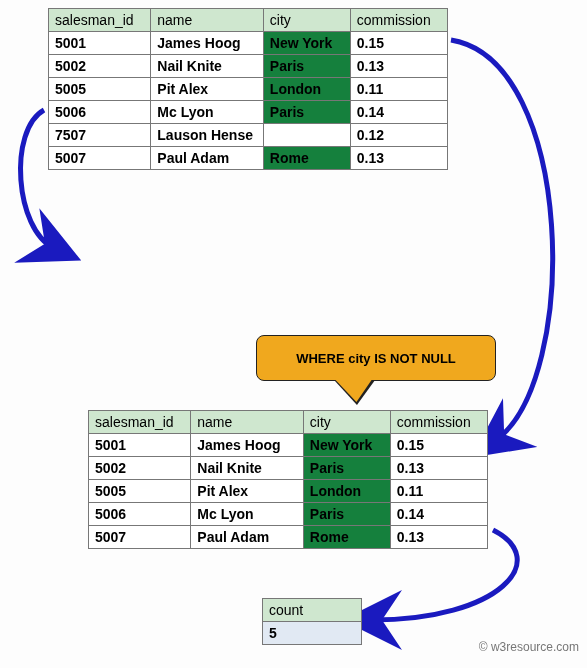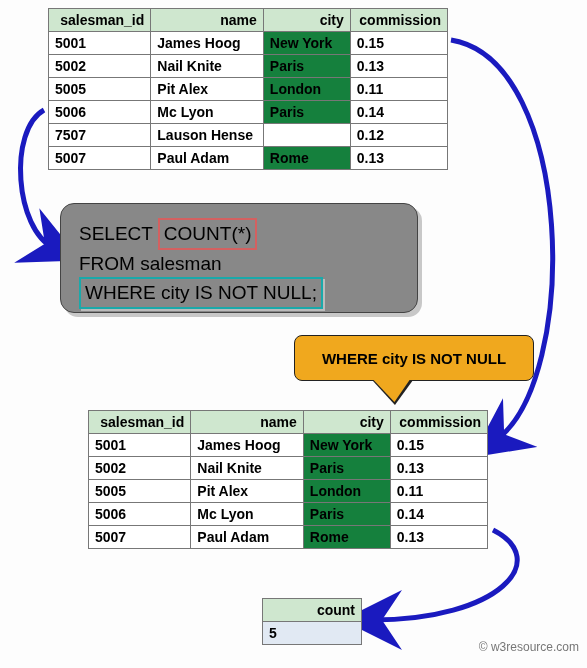--- a/index.html
+++ b/index.html
@@ -20,22 +20,21 @@
     background: #fff;
   }
   table.data th, table.data td {
     border: 1px solid #777;
     padding: 3px 6px;
     text-align: left;
     font-weight: bold;
   }
   table.data th {
     background: #cfe7cf;
-    font-weight: bold;
-    text-align: right;
+    font-weight: normal;
   }
   .hl { background: #15803d; }
   .blank { background: #fff; }
 
   
   .table1 { left: 48px; top: 8px; width: 400px; }
   .table1 th:nth-child(1), .table1 td:nth-child(1){width:100px;}
   .table1 th:nth-child(2), .table1 td:nth-child(2){width:110px;}
   .table1 th:nth-child(3), .table1 td:nth-child(3){width:85px;}
   .table1 th:nth-child(4), .table1 td:nth-child(4){width:95px;}
@@ -82,22 +81,21 @@
     position: absolute;
     left: 256px; top: 335px;
     width: 240px; height: 46px;
     background: #f0a81e;
     border: 1px solid #222;
     border-radius: 8px;
     font-weight: bold;
     display: flex;
     align-items: center;
     justify-content: center;
-    font-size: 15px;
-    margin-left: 38px;
+    font-size: 13px;
   }
   .callout::after {
     content: "";
     position: absolute;
     left: 75px; bottom: -22px;
     border-width: 22px 8px 0 28px;
     border-style: solid;
     border-color: #f0a81e transparent transparent transparent;
     transform: skewX(-18deg);
   }
@@ -187,29 +185,20 @@
       </tr>
       <tr>
         <td>5007</td>
         <td>Paul Adam</td>
         <td class="hl">Rome</td>
         <td>0.13</td>
       </tr>
     </tbody>
   </table>
 
-  <div class="sqlbox">
-    <div>
-      <span>SELECT </span><span class="red-outline">COUNT(*)</span>
-    </div>
-    <div>FROM salesman</div>
-    <div>
-      <span class="teal-outline">WHERE city IS NOT NULL;</span>
-    </div>
-  </div>
 
   <div class="callout">
     <span>WHERE city IS NOT NULL</span>
   </div>
 
   <table class="data table2">
     <thead>
         <tr>
       <th>salesman_id</th>
       <th>name</th>

